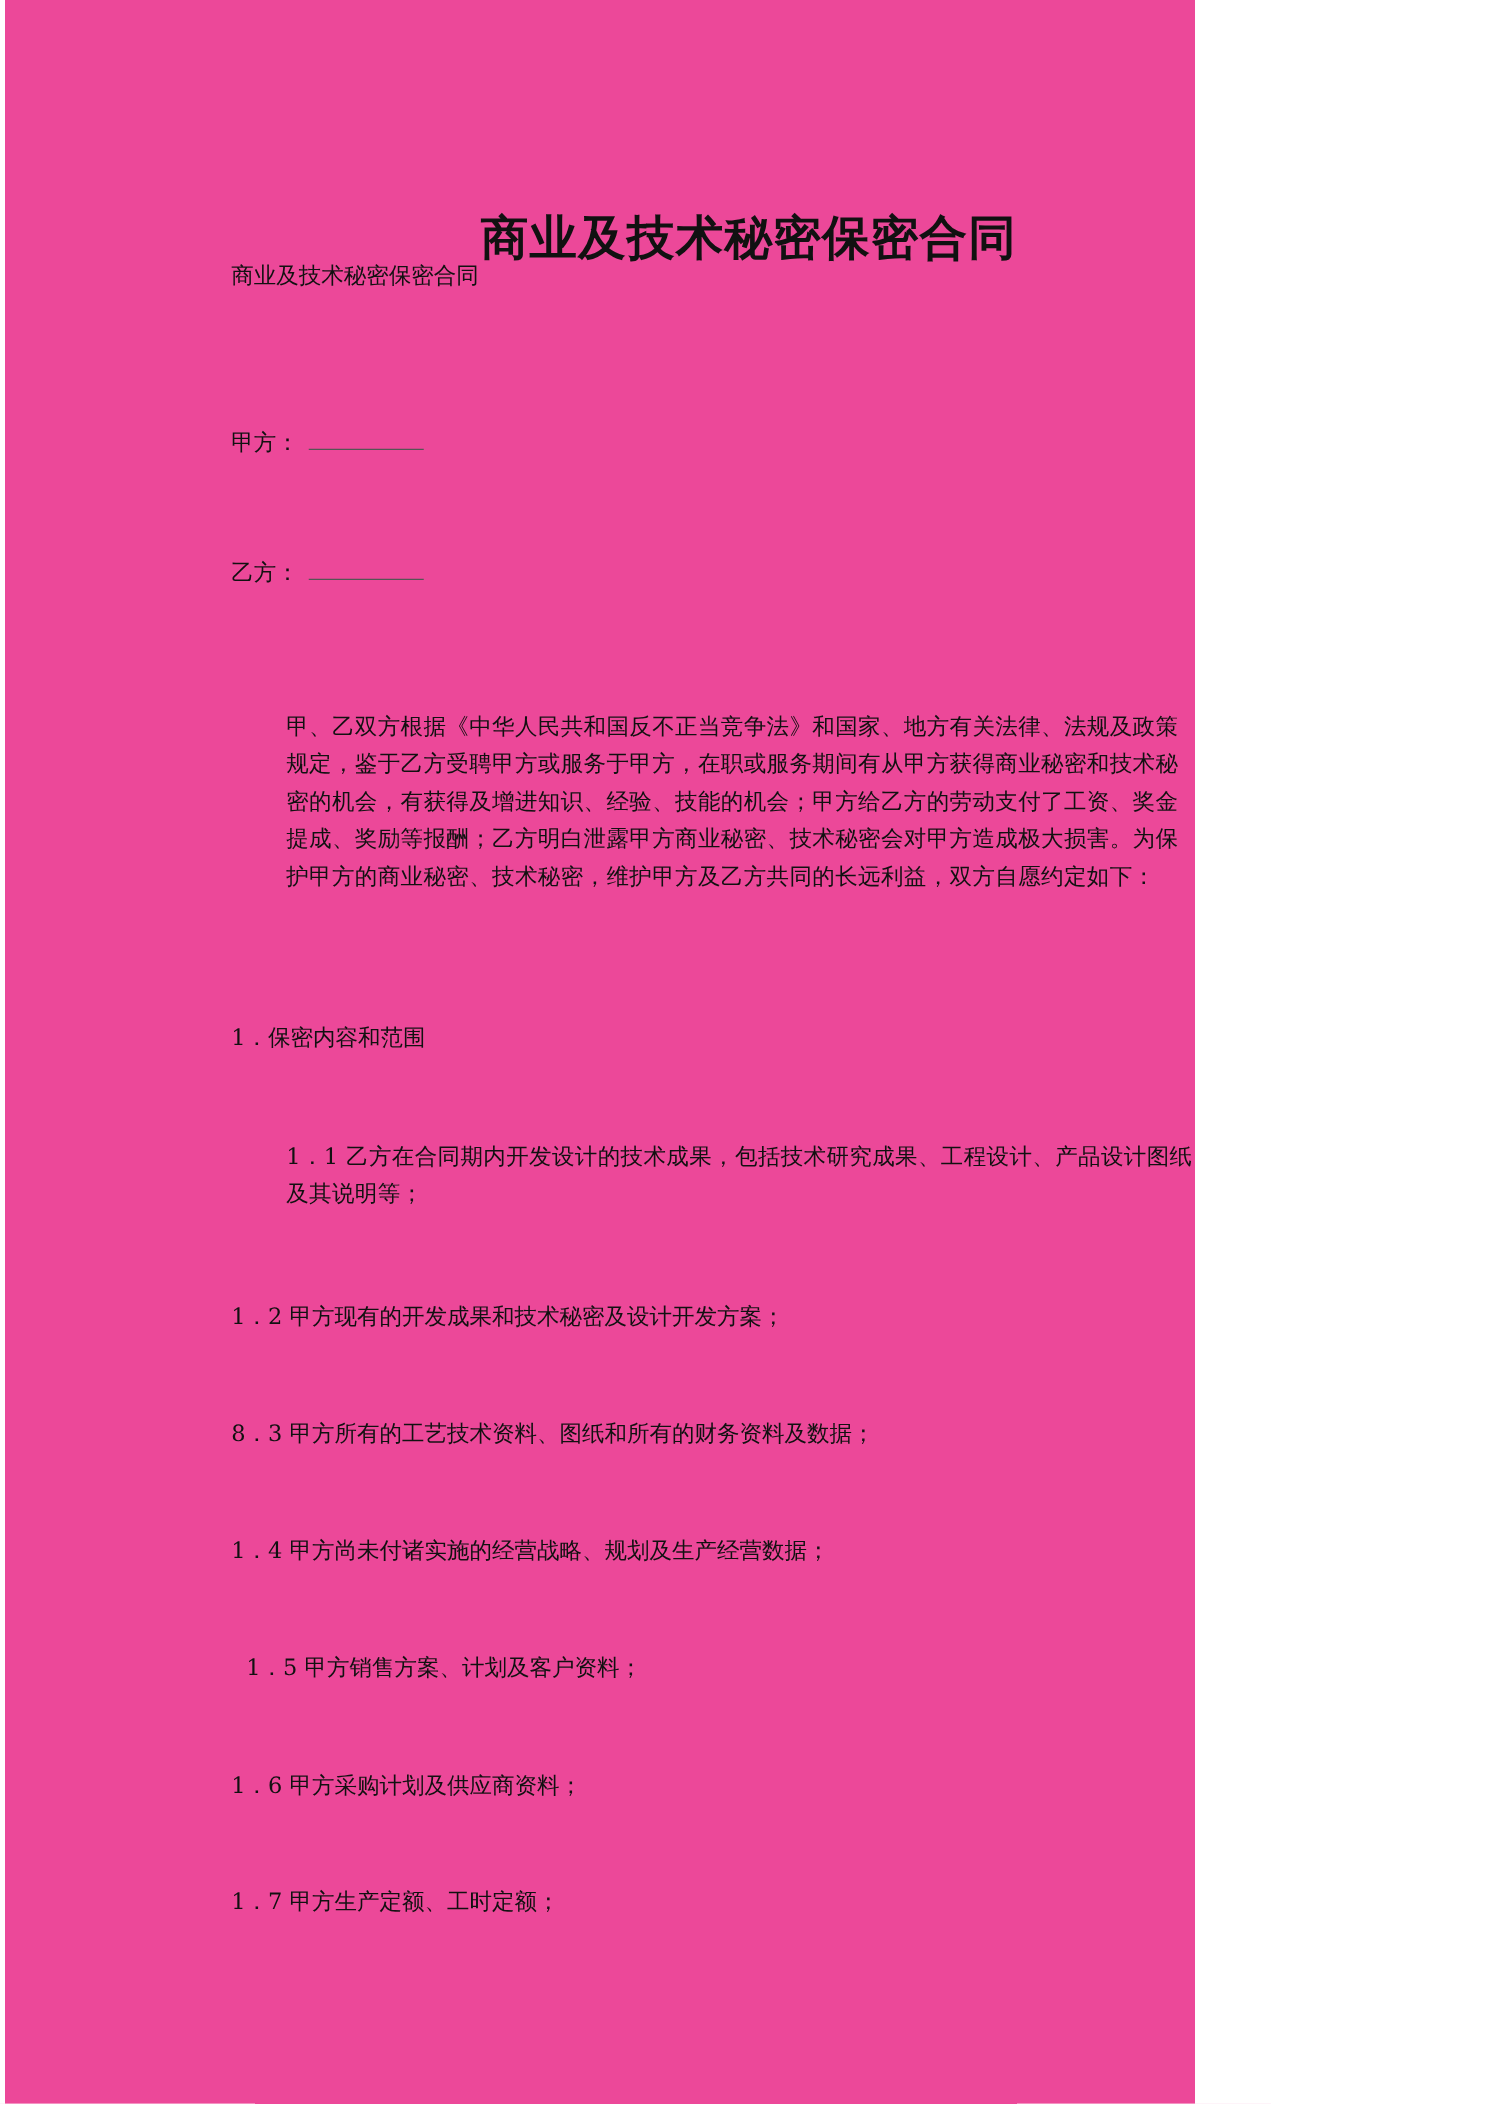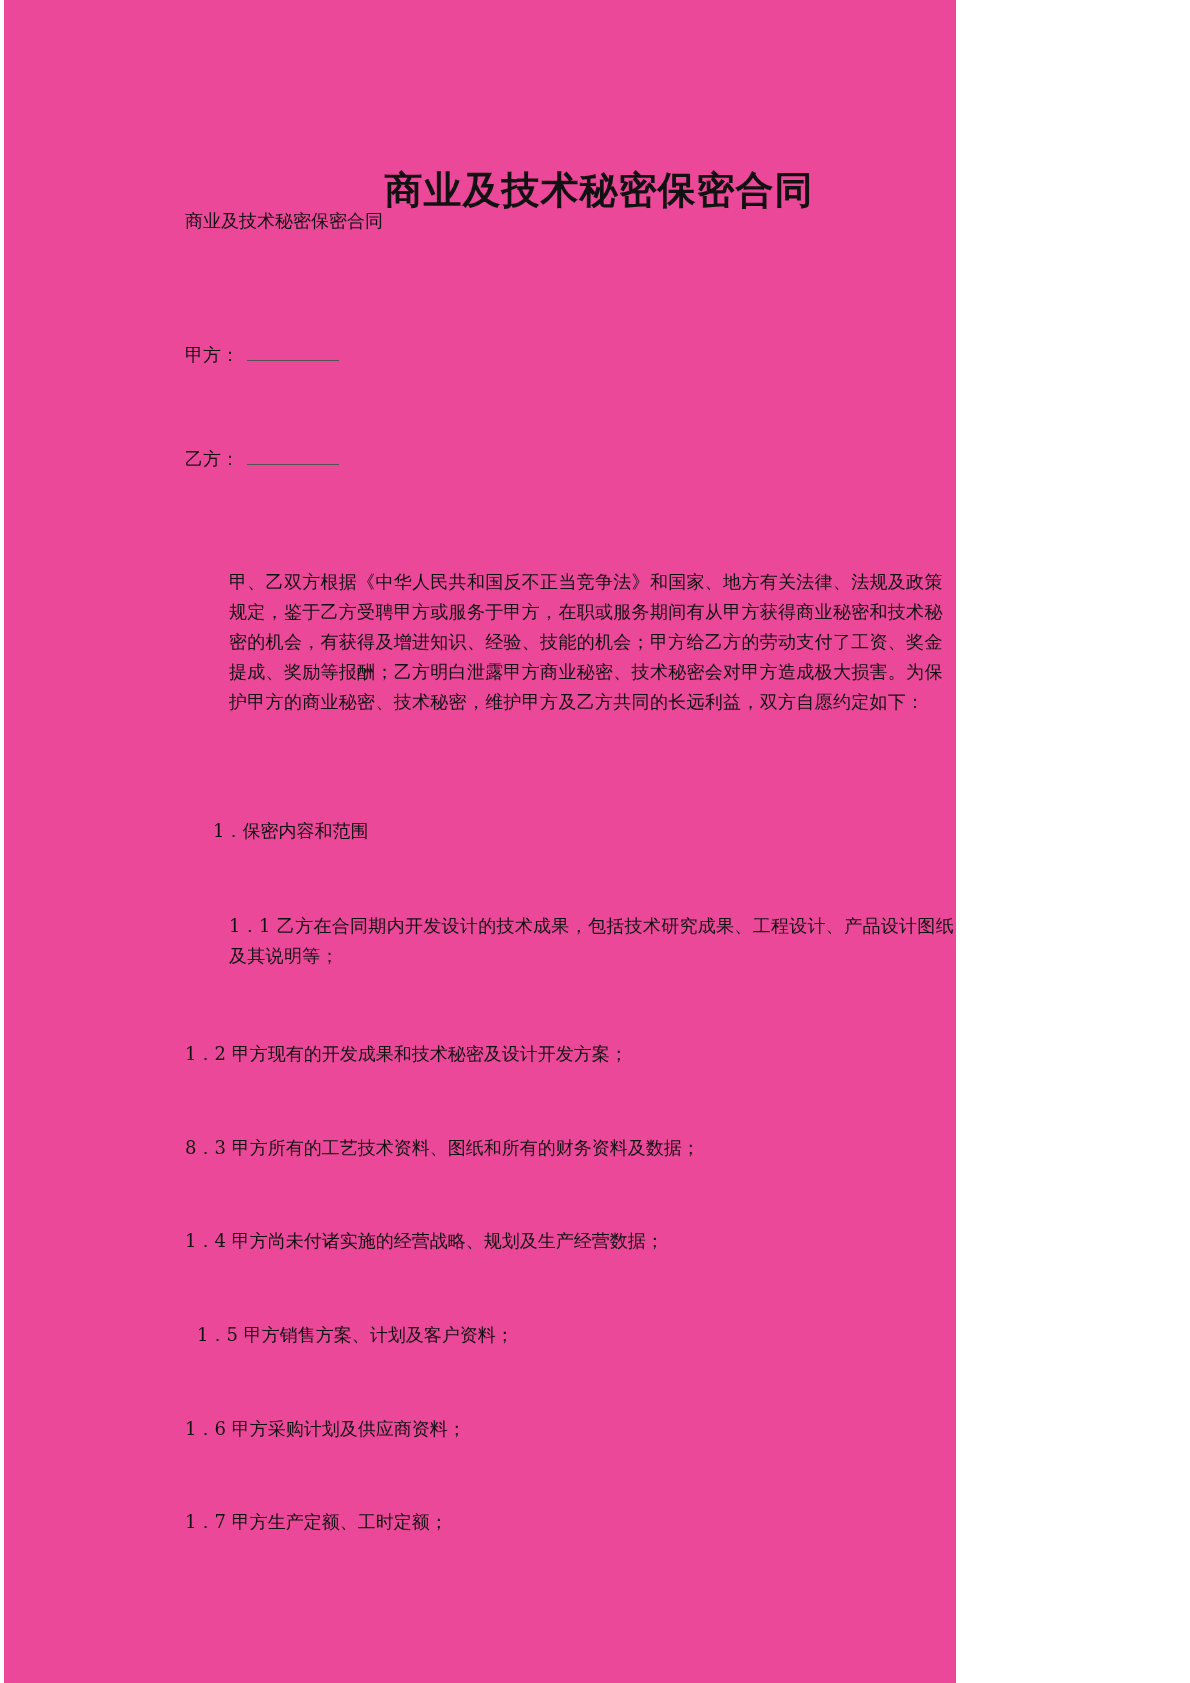--- a/index.html
+++ b/index.html
@@ -82,21 +82,21 @@
   </div>
 
   <div class="para" style="top:567px;">
     <span>甲、乙双方根据《中华人民共和国反不正当竞争法》和国家、地方有关法律、法规及政策</span>
     <span>规定，鉴于乙方受聘甲方或服务于甲方，在职或服务期间有从甲方获得商业秘密和技术秘</span>
     <span>密的机会，有获得及增进知识、经验、技能的机会；甲方给乙方的劳动支付了工资、奖金</span>
     <span>提成、奖励等报酬；乙方明白泄露甲方商业秘密、技术秘密会对甲方造成极大损害。为保</span>
     <span>护甲方的商业秘密、技术秘密，维护甲方及乙方共同的长远利益，双方自愿约定如下：</span>
   </div>
 
-  <div class="line" style="top:817px;margin-left:28px;">1．保密内容和范围</div>
+  <div class="line" style="top:817px;">1．保密内容和范围</div>
 
   <div class="para" style="top:911px;">
     <span>1．1 乙方在合同期内开发设计的技术成果，包括技术研究成果、工程设计、产品设计图纸</span>
     <span>及其说明等；</span>
   </div>
 
   <div class="line" style="top:1040px;text-align:right;">1．2 甲方现有的开发成果和技术秘密及设计开发方案；</div>
 
   <div class="line" style="top:1134px;">8．3 甲方所有的工艺技术资料、图纸和所有的财务资料及数据；</div>
 

